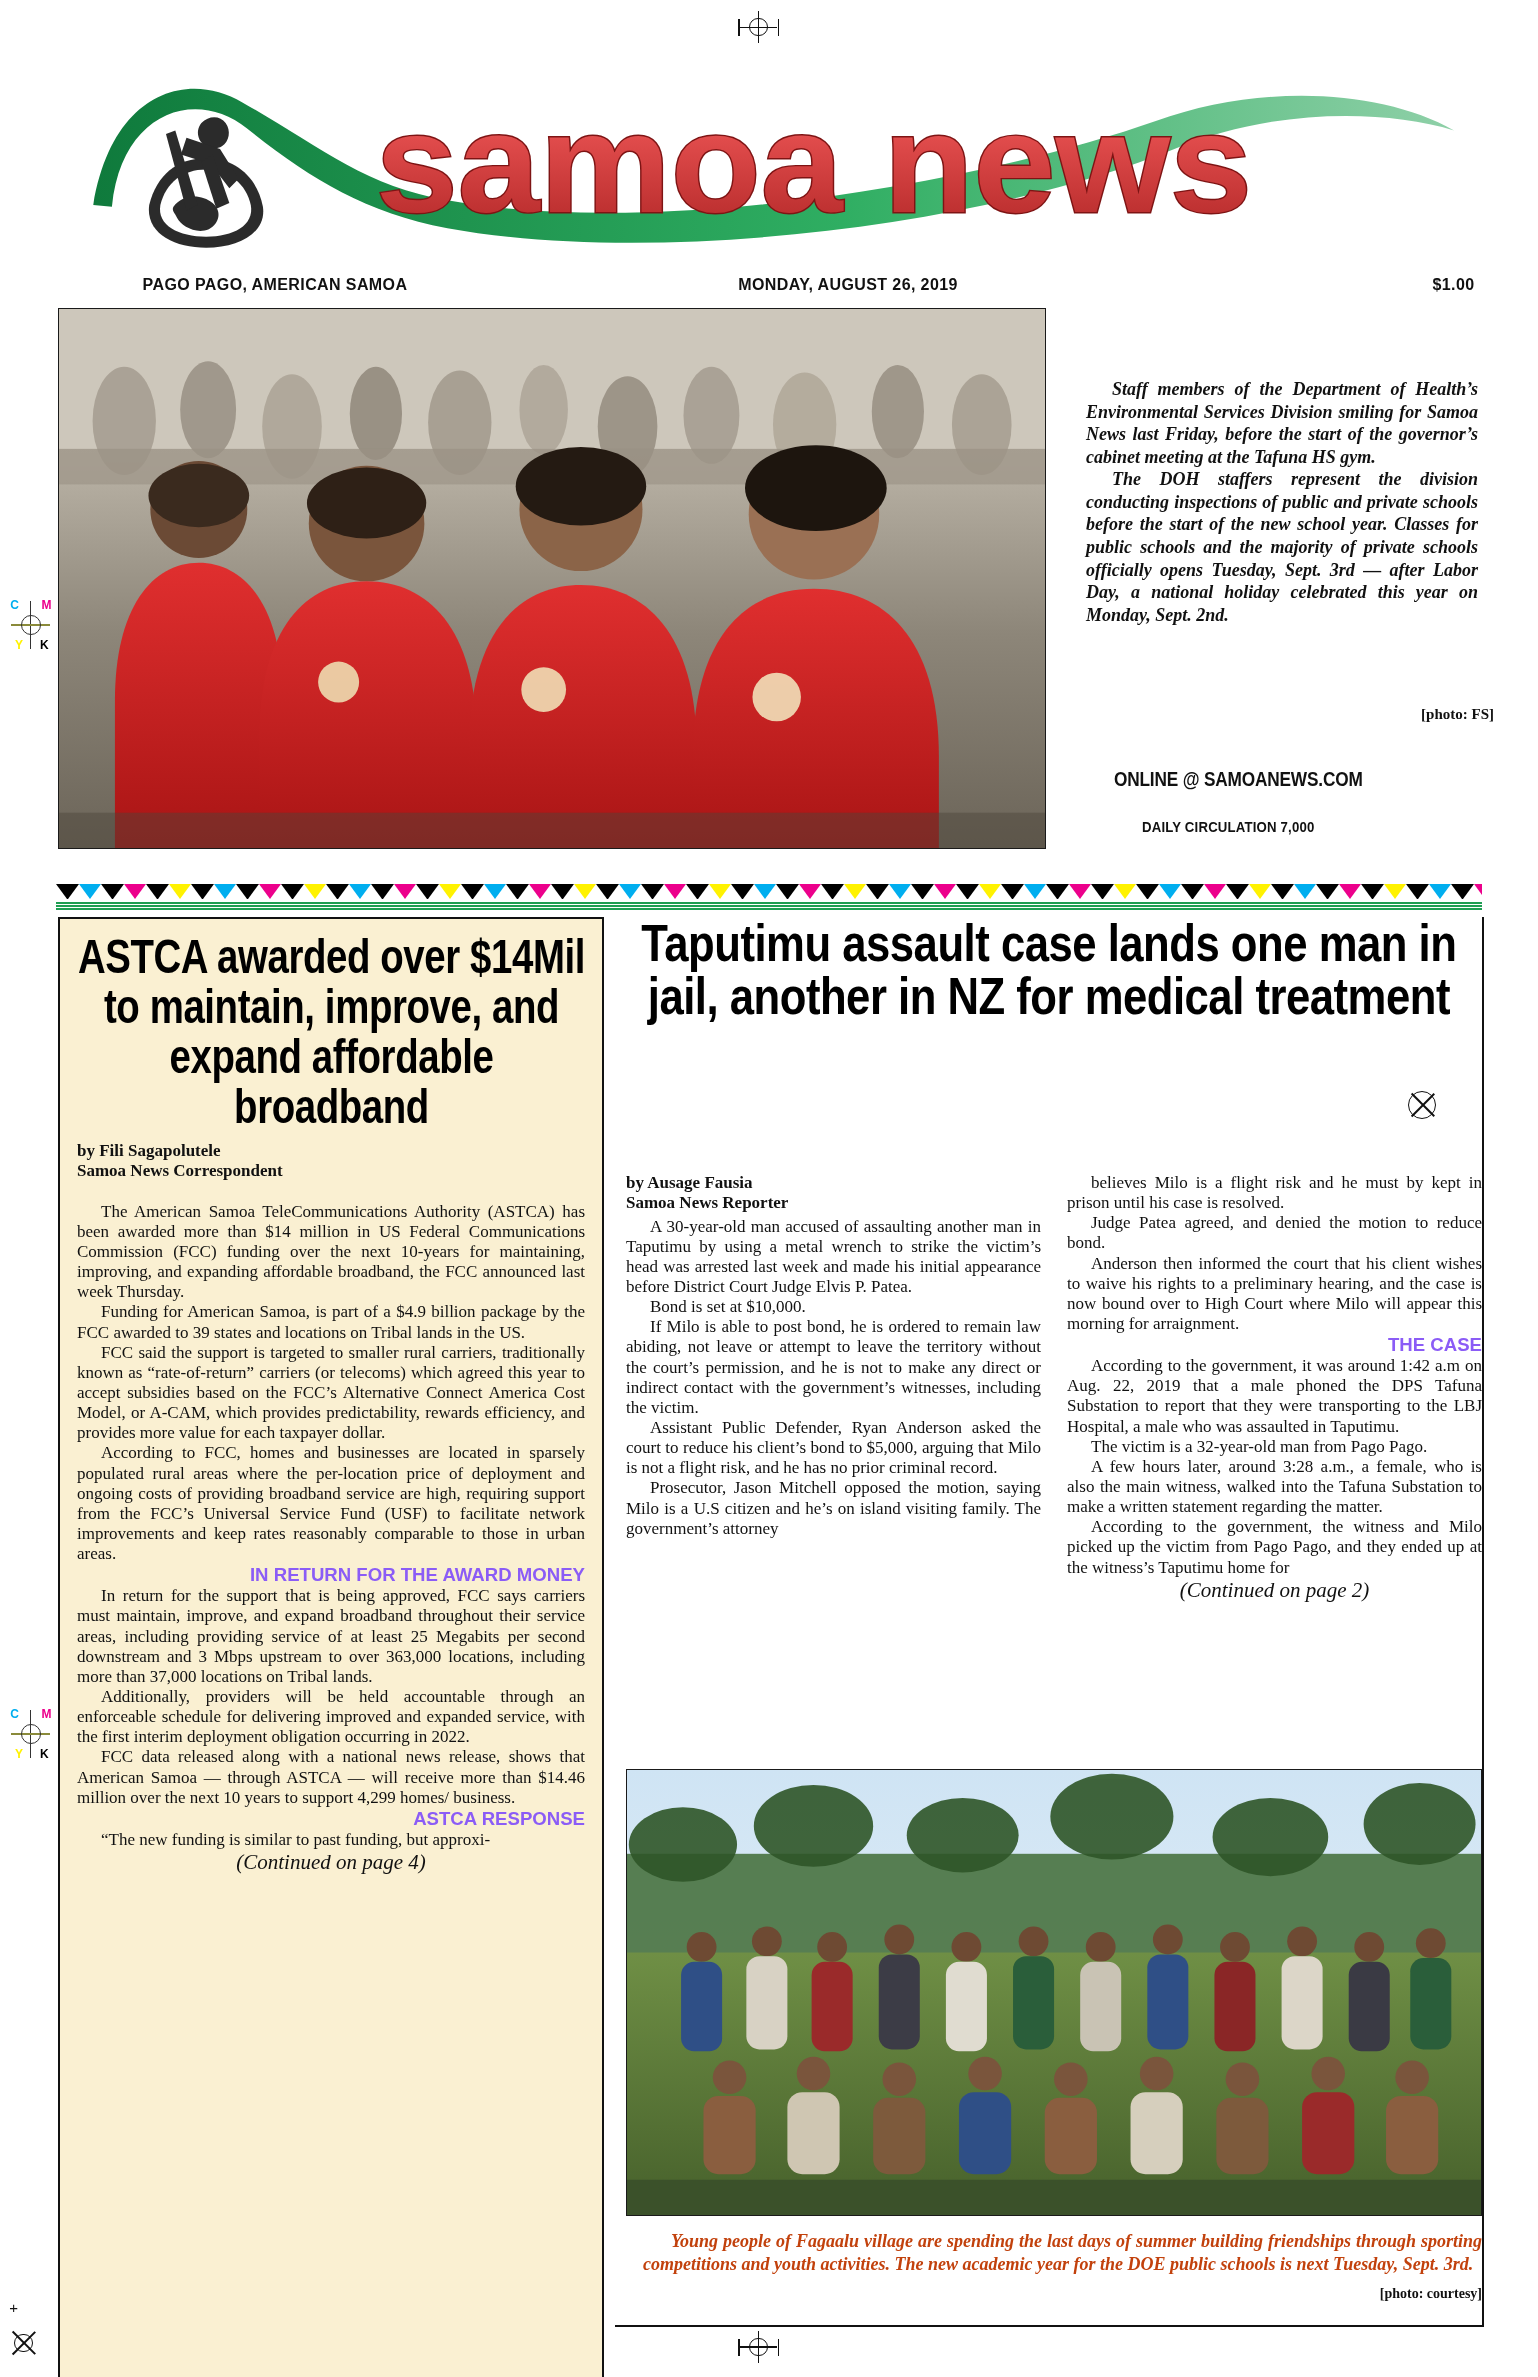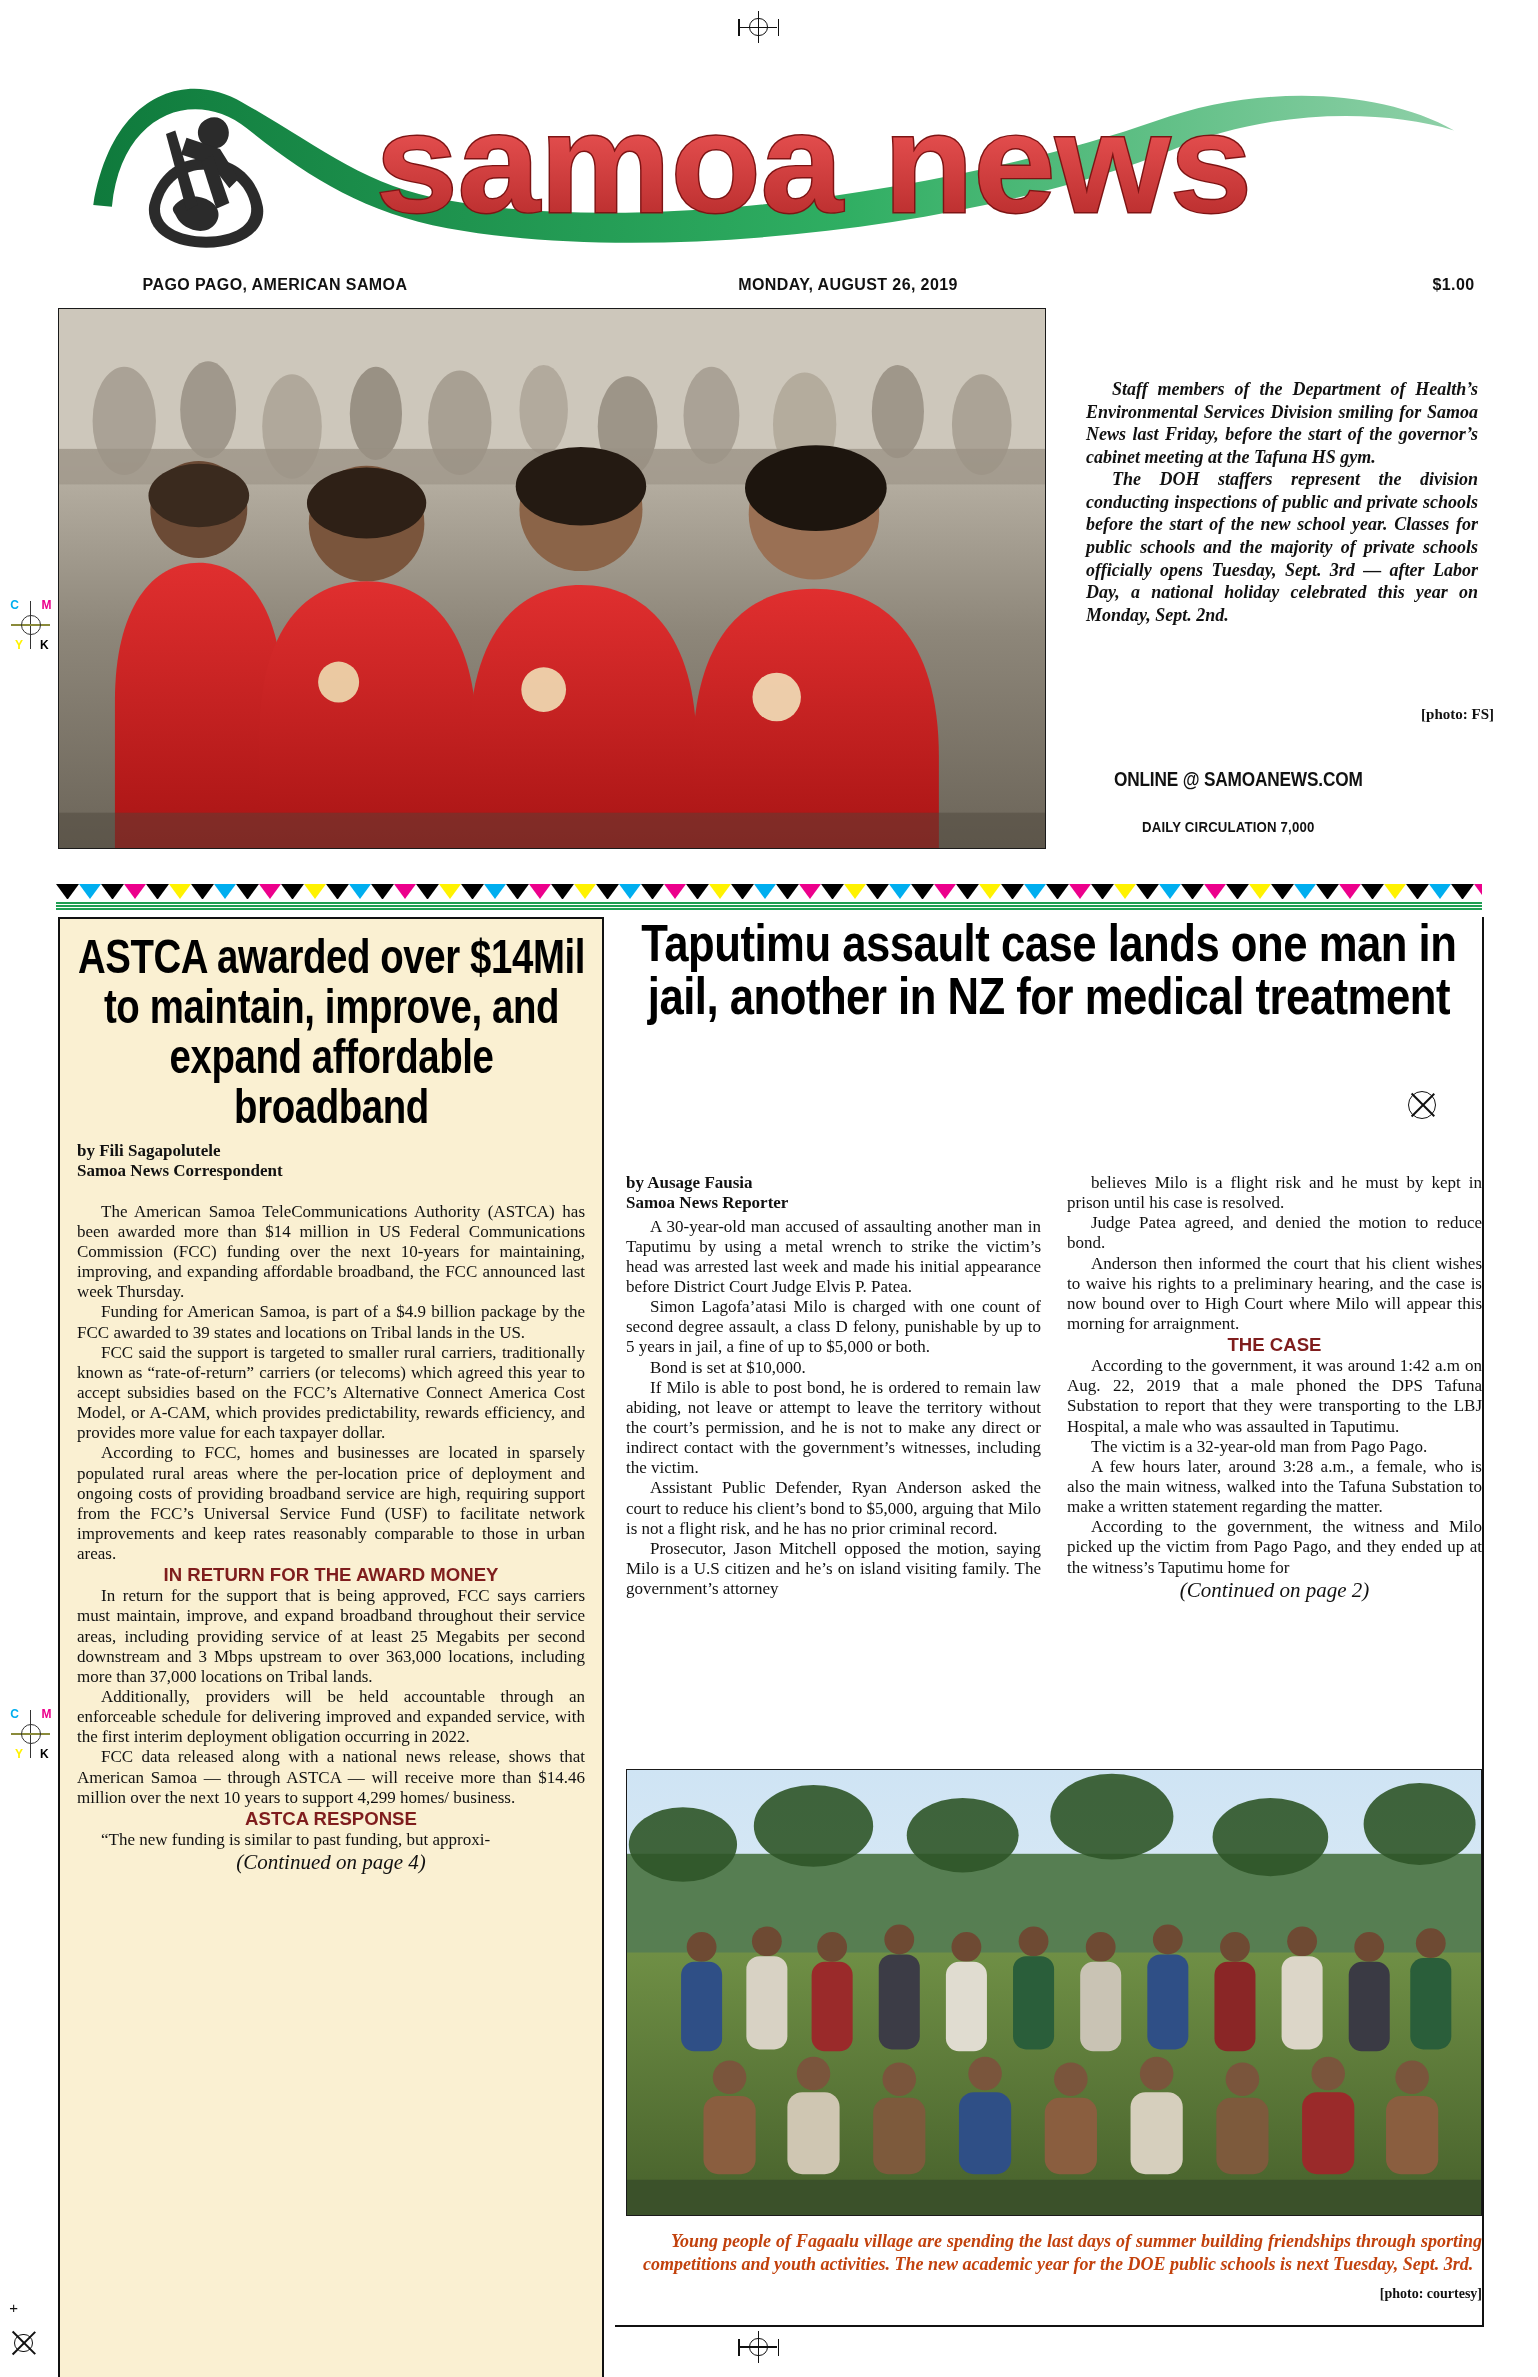--- a/index.html
+++ b/index.html
@@ -143,22 +143,22 @@
   .byline { font-weight: bold; font-size: 17px;
             line-height: 1.2; color: #111; }
   .body-col {
     font-family: "Liberation Serif", serif;
     font-size: 17px; line-height: 1.185; text-align: justify;
     color: #111; hyphens: manual;
   }
   .body-col p { text-indent: 24px; margin: 0; }
   .subhead {
     font-family: "Liberation Sans", sans-serif;
-    font-weight: bold; font-size: 18.6px; text-align: center;
-    text-indent: 0 !important; margin: 1.9px 0 0.9px 0; color: #7f1d1d;
+    font-weight: bold; font-size: 18.6px; text-align: right;
+    text-indent: 0 !important; margin: 1.9px 0 0.9px 0; color: #8b5cf6;
   }
   .contd {
     font-family: "Liberation Serif", serif;
     font-style: italic; font-size: 21px; text-align: center;
     text-indent: 0 !important; margin-top: 0.9px; color: #111;
   }
 
   
   #main-story {
     position: absolute; left: 615px; top: 917px; width: 867px;
@@ -474,21 +474,20 @@
       <div class="cx-a"></div>
       <div class="cx-b"></div>
   </div>
 
   <div id="main-cols">
     <div class="col">
       <div class="byline">by Ausage Fausia</div>
       <div class="byline" style="margin-bottom:2.8px;">Samoa News Reporter</div>
       <div class="body-col">
         <p>A 30-year-old man accused of assaulting another man in Taputimu by using a metal wrench to strike the victim’s head was arrested last week and made his initial appearance before District Court Judge Elvis P. Patea.</p>
-        <p>Simon Lagofa’atasi Milo is charged with one count of second degree assault, a class D felony, punishable by up to 5 years in jail, a fine of up to $5,000 or both.</p>
         <p>Bond is set at $10,000.</p>
         <p>If Milo is able to post bond, he is ordered to remain law abiding, not leave or attempt to leave the territory without the court’s permission, and he is not to make any direct or indirect contact with the government’s witnesses, including the victim.</p>
         <p>Assistant Public Defender, Ryan Anderson asked the court to reduce his client’s bond to $5,000, arguing that Milo is not a flight risk, and he has no prior criminal record.</p>
         <p>Prosecutor, Jason Mitchell opposed the motion, saying Milo is a U.S citizen and he’s on island visiting family. The government’s attorney</p>
       </div>
     </div>
     <div class="col">
       <div class="body-col">
         <p>believes Milo is a flight risk and he must by kept in prison until his case is resolved.</p>
         <p>Judge Patea agreed, and denied the motion to reduce bond.</p>

